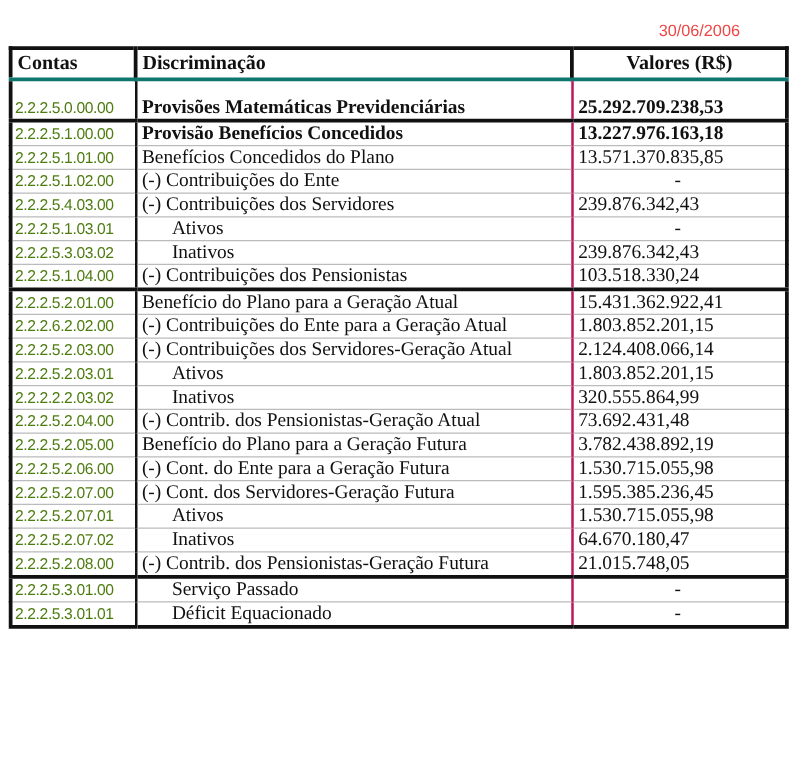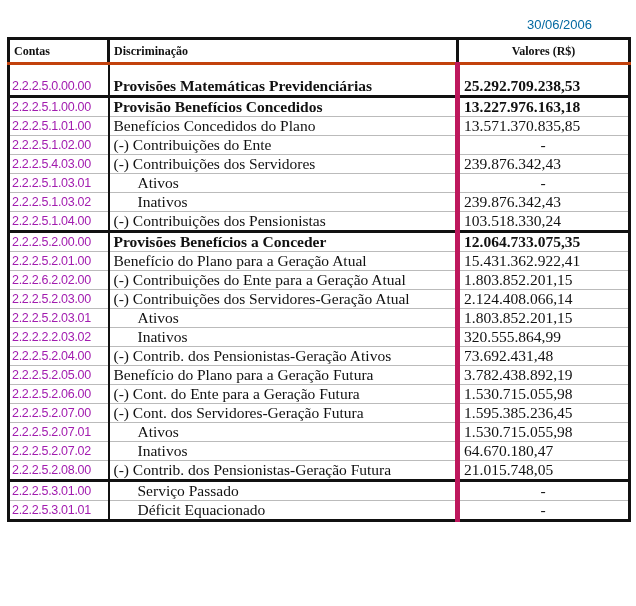--- a/index.html
+++ b/index.html
@@ -1,32 +1,32 @@
 <!DOCTYPE html>
 <html><head>
 <meta charset="utf-8">
 <style>
   html, body { margin: 0; padding: 0; background: #ffffff; }
   body { width: 636px; height: 606px; position: relative; overflow: hidden;
          font-family: "Liberation Serif", "DejaVu Serif", serif; color: #111; }
   .date { position: absolute; top: 17px; right: 44px; font-family: "Liberation Sans", sans-serif;
-          font-size: 13px; color: #0369a1; }
+          font-size: 13px; color: #ef4444; }
   table.fin { position: absolute; left: 7px; top: 37px; width: 621px; border-collapse: collapse;
               border: 3px solid #111; table-layout: fixed; }
   table.fin col.c1 { width: 100px; }
   table.fin col.c2 { width: 349px; }
   table.fin col.c3 { width: 172px; }
   th, td { padding: 0 4px; white-space: nowrap; overflow: hidden; }
-  th { font-size: 12px; font-weight: bold; height: 22px; text-align: left;
-       border-bottom: 3px solid #c2410c; border-right: 3px solid #111; }
+  th { font-size: 16px; font-weight: bold; height: 22px; text-align: left;
+       border-bottom: 3px solid #0f766e; border-right: 3px solid #111; }
   th.val { text-align: center; border-right: none; }
   td { font-size: 15.5px; height: 18px; line-height: 18px; border-bottom: 1.5px solid #bbb; }
-  td.code { font-size: 12.5px; font-family: "Liberation Sans", sans-serif; color: #a21caf; padding-left: 2px;
+  td.code { font-size: 12.5px; font-family: "Liberation Sans", sans-serif; color: #4d7c0f; padding-left: 2px;
             border-right: 2px solid #111; letter-spacing: -0.3px; }
-  td.desc { border-right: 5px solid #be185d; }
+  td.desc { border-right: 2px solid #be185d; }
   td.val { text-align: left; padding-right: 6px; }
   td.val.dash { text-align: center; }
   tr.bold td.desc, tr.bold td.val { font-weight: bold; }
   tr.tall td { height: 30px; vertical-align: bottom; }
   tr.grp-end td { border-bottom: 3px solid #111; }
   td.desc.indent span.txt { padding-left: 24px; }
   .pre { font-weight: normal; }
 </style>
 </head>
 <body>
@@ -71,33 +71,28 @@
         <td class="code">2.2.2.5.4.03.00</td>
         <td class="desc"><span class="txt">(-) Contribuições dos Servidores</span></td>
         <td class="val">239.876.342,43</td>
       </tr>
       <tr>
         <td class="code">2.2.2.5.1.03.01</td>
         <td class="desc indent"><span class="txt">Ativos</span></td>
         <td class="val dash">-</td>
       </tr>
       <tr>
-        <td class="code">2.2.2.5.1.03.02</td>
+        <td class="code">2.2.2.5.3.03.02</td>
         <td class="desc indent"><span class="txt">Inativos</span></td>
         <td class="val">239.876.342,43</td>
       </tr>
       <tr class="grp-end">
         <td class="code">2.2.2.5.1.04.00</td>
         <td class="desc"><span class="txt">(-) Contribuições dos Pensionistas</span></td>
         <td class="val">103.518.330,24</td>
-      </tr>
-      <tr class="bold">
-        <td class="code">2.2.2.5.2.00.00</td>
-        <td class="desc"><span class="txt">Provisões Benefícios a Conceder</span></td>
-        <td class="val">12.064.733.075,35</td>
       </tr>
       <tr>
         <td class="code">2.2.2.5.2.01.00</td>
         <td class="desc"><span class="txt">Benefício do Plano para a Geração Atual</span></td>
         <td class="val">15.431.362.922,41</td>
       </tr>
       <tr>
         <td class="code">2.2.2.6.2.02.00</td>
         <td class="desc"><span class="txt">(-) Contribuições do Ente para a Geração Atual</span></td>
         <td class="val">1.803.852.201,15</td>
@@ -112,21 +107,21 @@
         <td class="desc indent"><span class="txt">Ativos</span></td>
         <td class="val">1.803.852.201,15</td>
       </tr>
       <tr>
         <td class="code">2.2.2.2.2.03.02</td>
         <td class="desc indent"><span class="txt">Inativos</span></td>
         <td class="val">320.555.864,99</td>
       </tr>
       <tr>
         <td class="code">2.2.2.5.2.04.00</td>
-        <td class="desc"><span class="txt">(-) Contrib. dos Pensionistas-Geração Ativos</span></td>
+        <td class="desc"><span class="txt">(-) Contrib. dos Pensionistas-Geração Atual</span></td>
         <td class="val">73.692.431,48</td>
       </tr>
       <tr>
         <td class="code">2.2.2.5.2.05.00</td>
         <td class="desc"><span class="txt">Benefício do Plano para a Geração Futura</span></td>
         <td class="val">3.782.438.892,19</td>
       </tr>
       <tr>
         <td class="code">2.2.2.5.2.06.00</td>
         <td class="desc"><span class="txt">(-) Cont. do Ente para a Geração Futura</span></td>

